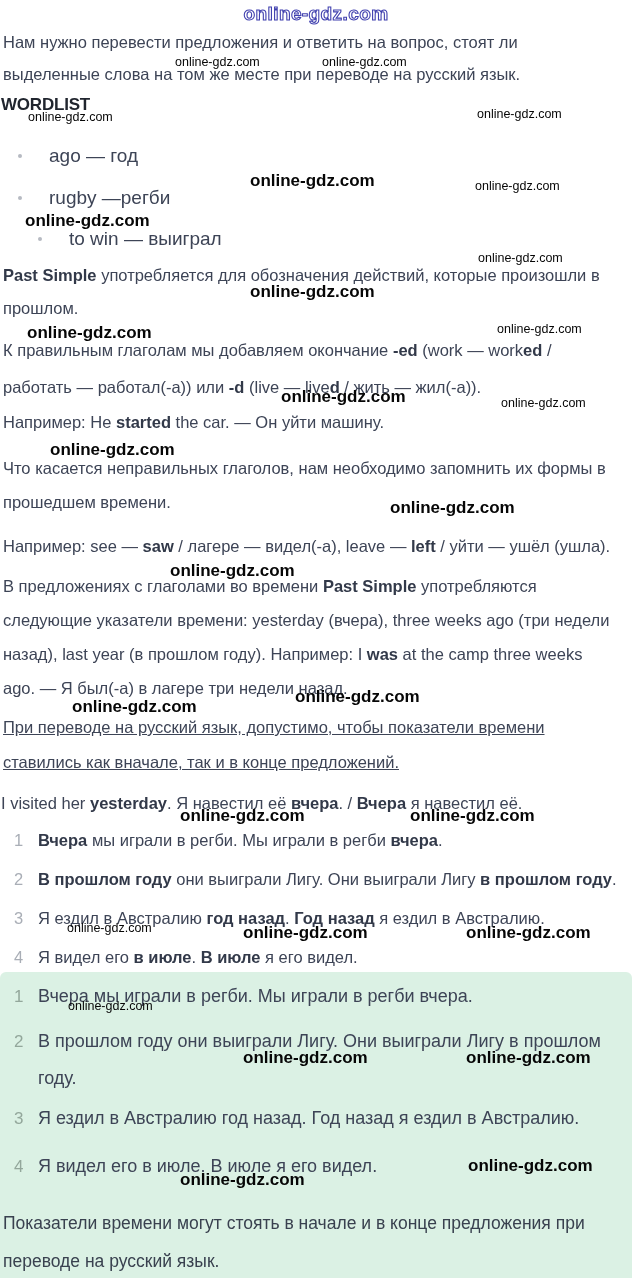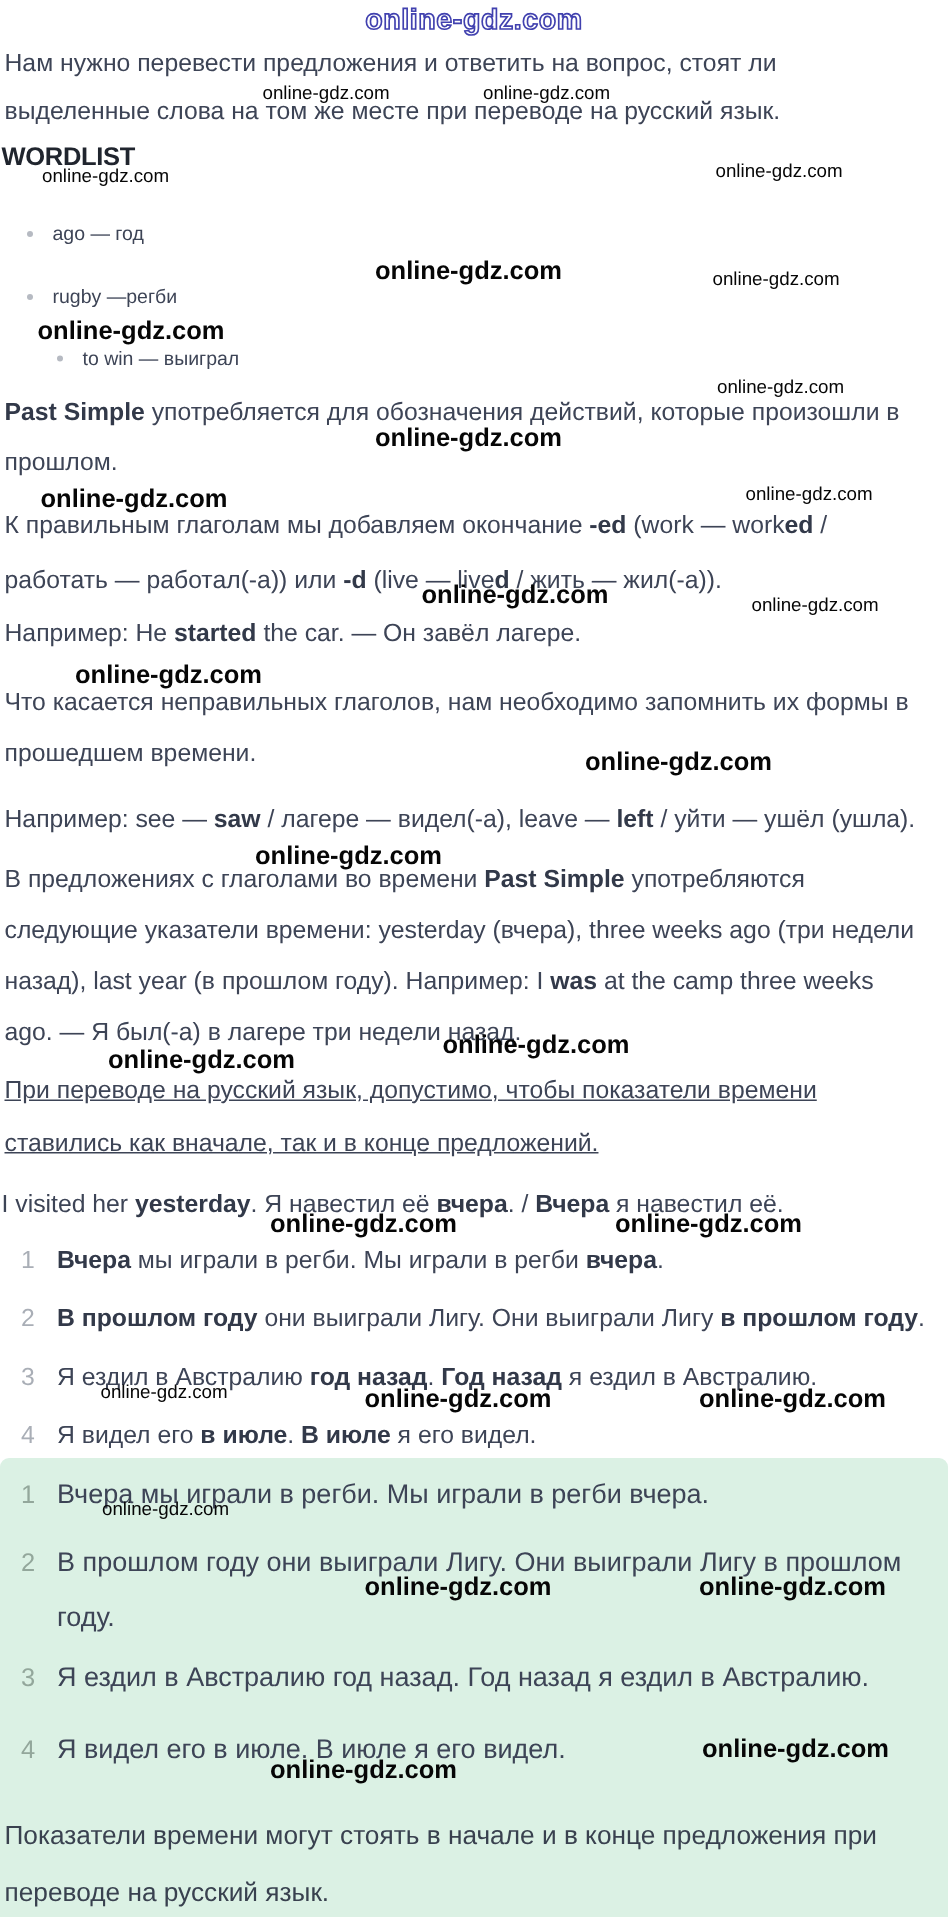--- a/index.html
+++ b/index.html
@@ -13,21 +13,21 @@
   .hdr-wm{
     position:absolute;top:3px;left:0;right:0;text-align:center;
     font-size:19px;font-weight:700;letter-spacing:.4px;
     color:#ffffff;-webkit-text-stroke:1.1px #4141af;z-index:5;
   }
   .wm{position:absolute;white-space:nowrap;color:#060606;z-index:4;}
   .wm-lg{font-size:17px;font-weight:700;}
   .wm-sm{font-size:12.5px;font-weight:500;}
   .wl-title{position:absolute;top:95px;left:1px;margin:0;font-size:17px;font-weight:800;color:#20252e;letter-spacing:-.2px;}
   ul,ol{list-style:none;margin:0;padding:0;}
-  .wl-item{position:absolute;left:0;display:flex;align-items:center;font-size:13px;line-height:21px;}
+  .wl-item{position:absolute;left:0;display:flex;align-items:center;font-size:19px;line-height:21px;gap:14px;}
   .dot{width:4px;height:4px;border-radius:50%;background:#b6bac2;margin-left:18px;margin-right:13px;flex:0 0 auto;}
   .titem{position:absolute;left:0;right:0;display:flex;font-size:16.5px;line-height:21px;}
   .tnum{flex:0 0 24px;padding-left:14px;color:#a9aeb6;box-sizing:content-box;}
   .ttext{flex:1;}
   .answers{position:absolute;left:0;top:972px;width:632px;height:306px;border-radius:6px 6px 0 0;}
   .aitem{position:absolute;left:0;right:8px;display:flex;font-size:18px;line-height:37px;}
   .anum{flex:0 0 24px;padding-left:14px;color:#93a79b;font-size:17px;}
   .atext{flex:1;}
   .ans-note{position:absolute;left:3px;right:12px;margin:0;font-size:17.5px;line-height:38px;font-weight:500;color:#39414f;}
 </style>
@@ -51,21 +51,21 @@
       <span>rugby —регби</span>
     </li>
     <li class="wl-item" style="top:228px;margin-left:20px;">
       <span class="dot"></span>
       <span>to win — выиграл</span>
     </li>
   </ul>
 
   <p class="para" style="top:259px;line-height:33px;right:6px;"><span class="b">Past Simple</span><span> употребляется для обозначения действий, которые произошли в прошлом.</span></p>
   <p class="para" style="top:332px;line-height:37px;"><span>К правильным глаголам мы добавляем окончание </span><span class="b">-ed</span><span> (work — work</span><span class="b">ed</span><span> / работать — работал(-а)) или </span><span class="b">-d</span><span> (live — live</span><span class="b">d</span><span> / жить — жил(-а)).</span></p>
-  <p class="para" style="top:411px;line-height:22px;"><span>Например: He </span><span class="b">started</span><span> the car. — Он завёл лагере.</span></p>
+  <p class="para" style="top:411px;line-height:22px;"><span>Например: He </span><span class="b">started</span><span> the car. — Он уйти машину.</span></p>
   <p class="para" style="top:451px;line-height:34px;right:6px;"><span>Что касается неправильных глаголов, нам необходимо запомнить их формы в прошедшем времени.</span></p>
   <p class="para" style="top:535px;line-height:22px;right:6px;"><span>Например: see — </span><span class="b">saw</span><span> / лагере — видел(-а), leave — </span><span class="b">left</span><span> / уйти — ушёл (ушла).</span></p>
   <p class="para" style="top:569px;line-height:34px;right:14px;"><span>В предложениях с глаголами во времени </span><span class="b">Past Simple</span><span> употребляются следующие указатели времени: yesterday (вчера), three weeks ago (три недели назад), last year (в прошлом году). Например: I </span><span class="b">was</span><span> at the camp three weeks ago. — Я был(-а) в лагере три недели назад.</span></p>
   <p class="para" style="top:710px;line-height:35px;right:20px;text-decoration:underline;"><span>При переводе на русский язык, допустимо, чтобы показатели времени ставились как вначале, так и в конце предложений.</span></p>
   <p class="para" style="top:792px;line-height:22px;left:1px;"><span>I visited her </span><span class="b">yesterday</span><span>. Я навестил её </span><span class="b">вчера</span><span>. / </span><span class="b">Вчера</span><span> я навестил её.</span></p>
 
   <ol>
     <li class="titem" style="top:830px;">
       <span class="tnum">1</span>
       <span class="ttext"><span class="b">Вчера</span><span> мы играли в регби. Мы играли в регби </span><span class="b">вчера</span><span>.</span></span>

